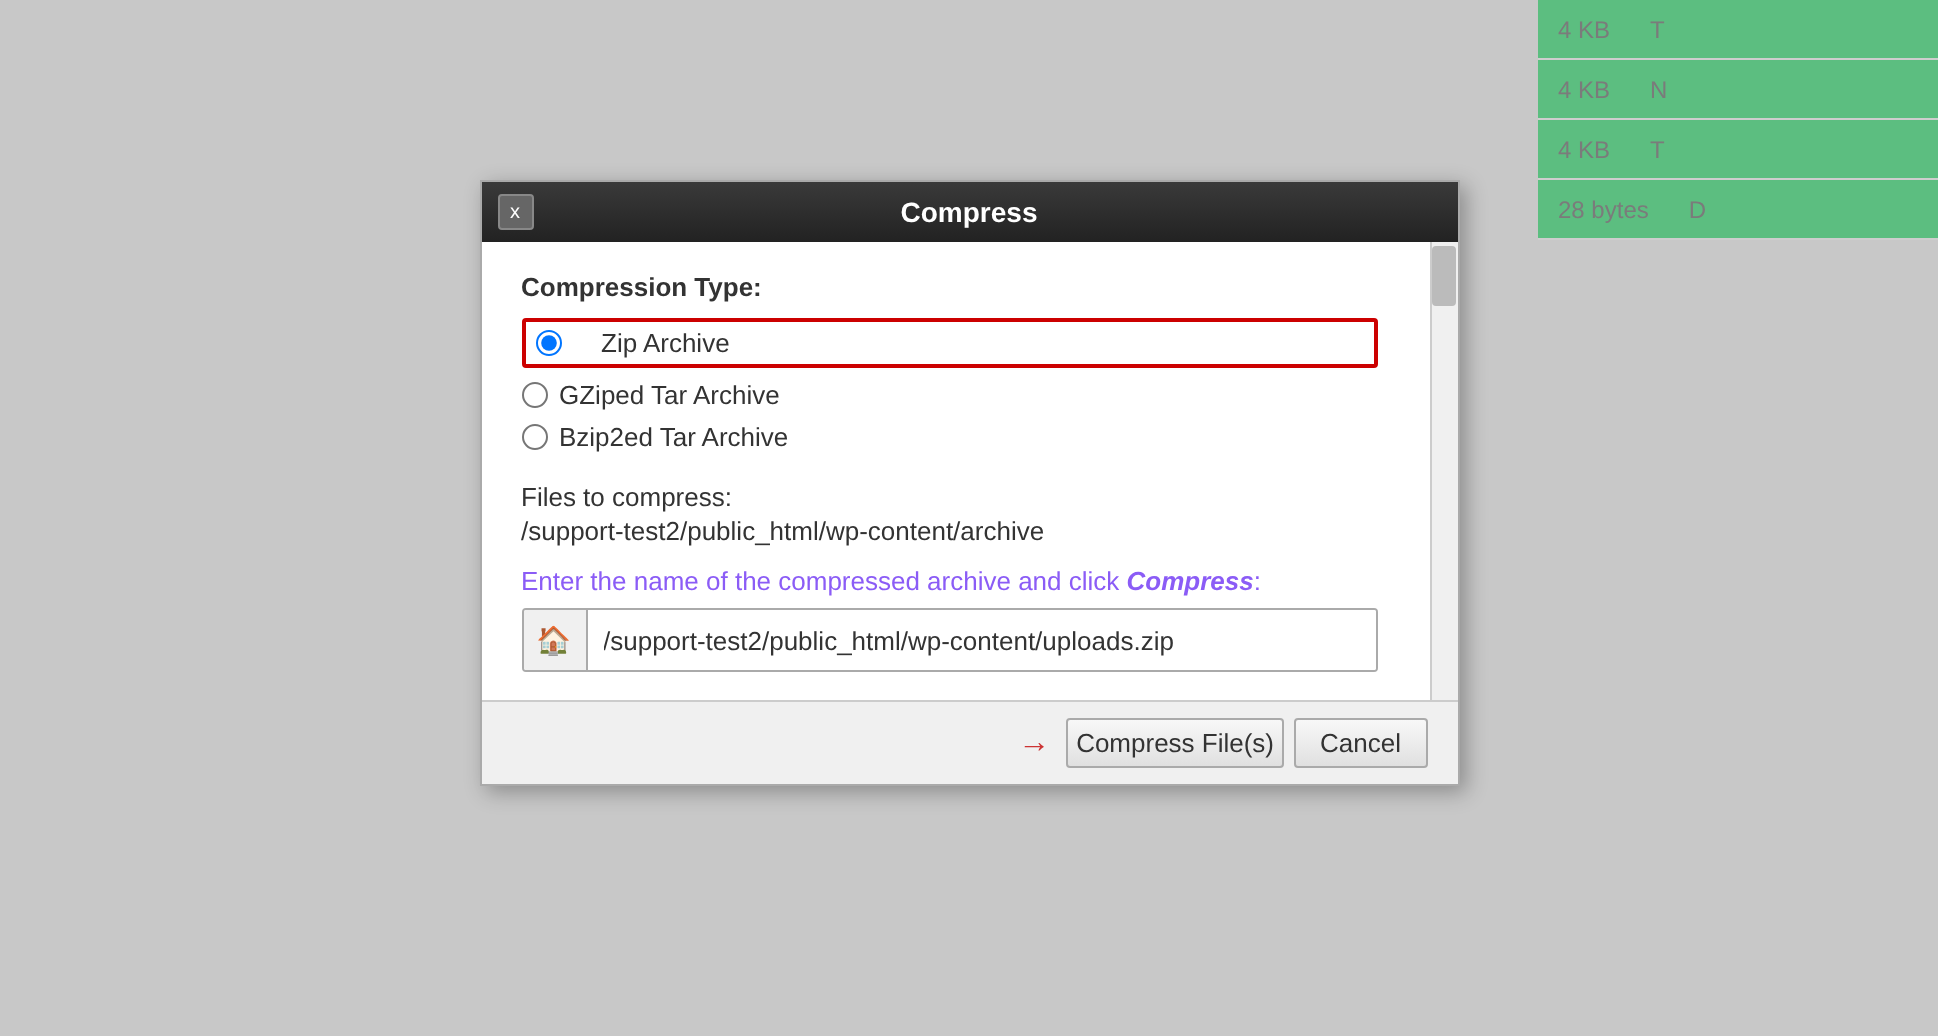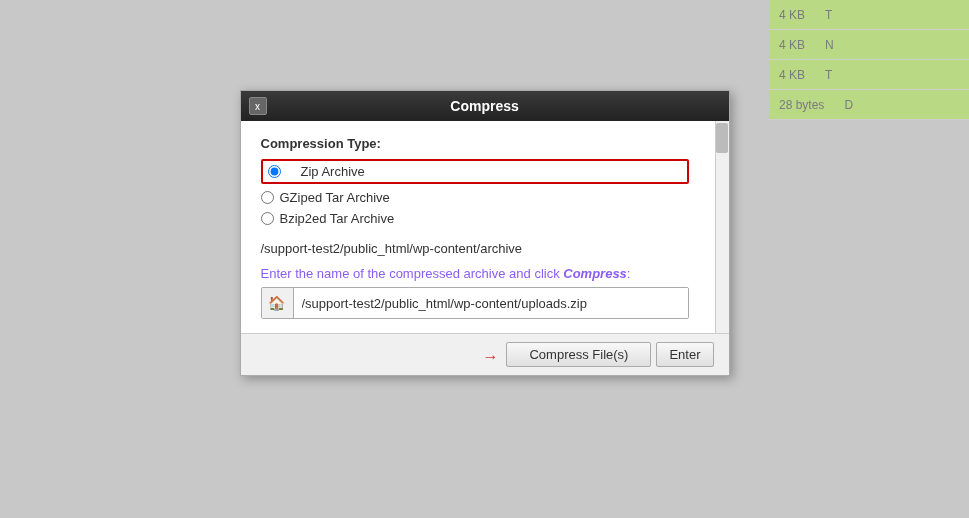--- a/index.html
+++ b/index.html
@@ -21,21 +21,21 @@
       right: 0;
       width: 200px;
     }
 
     .bg-row {
       height: 30px;
       display: flex;
       align-items: center;
       padding: 0 10px;
       border-bottom: 1px solid #e0e0e0;
-      background: #bef264;
+      background: #22c55e;
       gap: 20px;
       color: #333;
       font-size: 12px;
     }
 
     .bg-row .size {
       color: #555;
     }
 
     .bg-row .type {
@@ -240,21 +240,21 @@
 
     .arrow-icon {
       color: #cc3333;
       font-size: 16px;
       margin-right: 3px;
     }
 
     .btn-compress {
       background: linear-gradient(to bottom, #f8f8f8, #e0e0e0);
       border: 1px solid #aaa;
-      padding: 4px 22px;
+      padding: 4px 4px;
       font-size: 13px;
       color: #333;
       cursor: pointer;
       border-radius: 2px;
     }
 
     .btn-cancel {
       background: linear-gradient(to bottom, #f8f8f8, #e0e0e0);
       border: 1px solid #aaa;
       padding: 4px 12px;
@@ -315,20 +315,21 @@
             <span class="radio-label">GZiped Tar Archive</span>
           </label>
 
           <label class="radio-item">
             <input type="radio" name="compression" value="bzip" style="">
             <span class="radio-label">Bzip2ed Tar Archive</span>
           </label>
         </div>
 
         <div class="files-section">
+          <div class="files-label">Files to compress:</div>
           <div class="files-path">/support-test2/public_html/wp-content/archive</div>
         </div>
 
         <div class="archive-label">
           <span>Enter the name of the compressed archive and click </span><em>Compress</em><span>:</span>
         </div>
 
         <div class="archive-input-row">
           <div class="home-btn">
             <span class="home-icon">🏠</span>
@@ -338,16 +339,16 @@
       </div>
 
       <div class="dialog-scroll">
         <div class="dialog-scroll-thumb"></div>
       </div>
     </div>
 
     <div class="dialog-footer">
       <span class="arrow-icon">→</span>
       <button class="btn-compress">Compress File(s)</button>
-      <button class="btn-cancel">Enter</button>
+      <button class="btn-cancel">Cancel</button>
     </div>
   </div>
 </div>
 
 </body></html>

